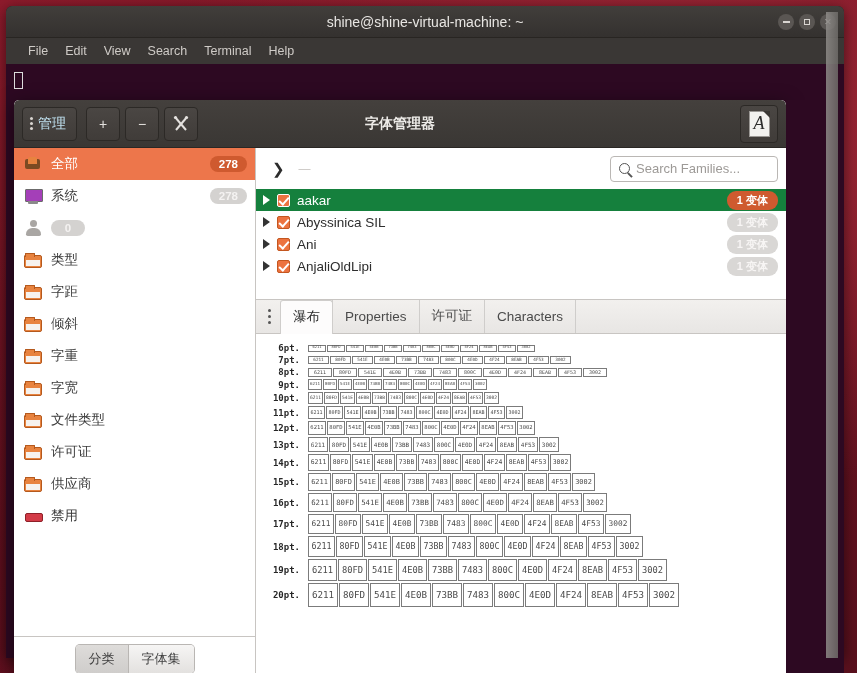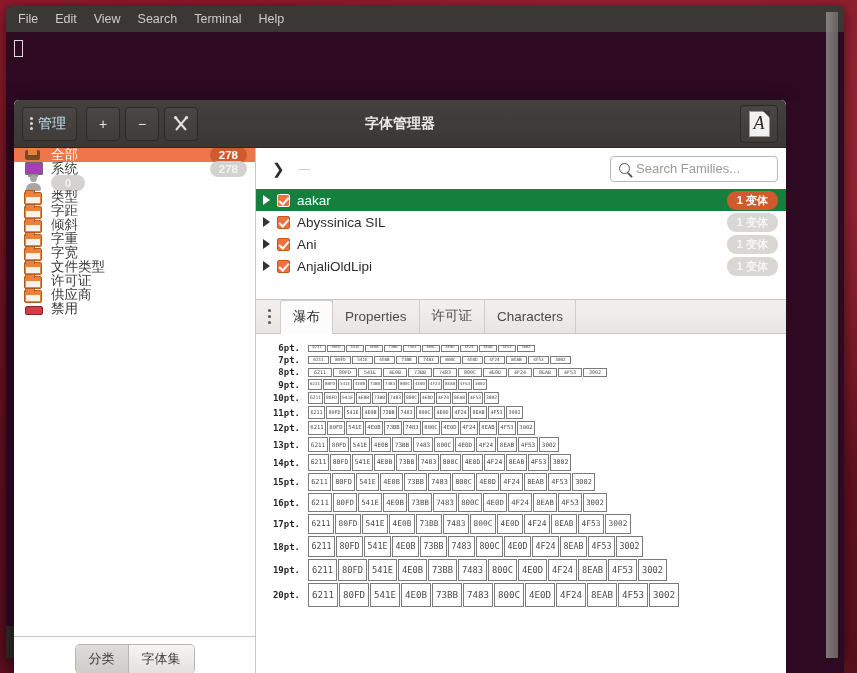--- a/index.html
+++ b/index.html
@@ -37,21 +37,21 @@
   .win-btns { position: absolute; right: 8px; top: 8px; display: flex; gap: 5px; }
   .win-btn {
     width: 16px; height: 16px; border-radius: 50%;
     background: #5a5653; display: flex; align-items: center;
     justify-content: center; color: #d9d5d1; font-size: 9px; line-height: 1;
   }
   .win-btn .bar { width: 7px; height: 1.5px; background: #d9d5d1; }
   .win-btn .sq { width: 6px; height: 6px; border: 1.5px solid #d9d5d1; }
   #terminal-menubar {
     height: 26px; background: #3a3735; display: flex; align-items: center;
-    padding-left: 12px; gap: 17px;
+    padding-left: 22px; gap: 17px;
   }
   #terminal-menubar span { color: #cfcbc7; font-size: 12.5px; }
   #terminal-body {
     background: #2d0922; height: calc(100% - 58px);
     padding: 6px 8px 0 8px;
     font-family: "DejaVu Sans Mono", "Liberation Mono", monospace;
     font-size: 14.5px;
   }
   #prompt-line { white-space: pre; line-height: 1.35; }
   .p-user { color: #4ee24e; font-weight: bold; }
@@ -110,21 +110,21 @@
 
   #fm-body { flex: 1; display: flex; min-height: 0; background: #fff; }
 
   
   #fm-sidebar {
     width: 242px; flex: 0 0 242px; background: #fff;
     display: flex; flex-direction: column; border-right: 1px solid #c8c5c2;
   }
   #category-list { flex: 1; overflow: hidden; }
   .cat-row {
-    height: 14px; display: flex; align-items: center;
+    height: 32px; display: flex; align-items: center;
     padding: 0 8px 0 10px; gap: 9px; font-size: 13.5px; color: #3b3b3b;
   }
   .cat-row.selected { background: #ed764b; color: #fff; }
   .cat-label { flex: 1; white-space: nowrap; overflow: hidden; }
   .cat-badge {
     min-width: 34px; text-align: center; border-radius: 9px;
     background: #d4d2d0; color: #f4f2f1; font-size: 11.5px;
     padding: 2px 9px; font-weight: bold;
   }
   .cat-row.selected .cat-badge { background: #cf5a2f; color: #fff; }
@@ -281,20 +281,32 @@
     position: absolute; left: 826px; top: 12px; width: 12px; height: 646px;
     background: linear-gradient(90deg,#8f8c89,#6f6c69);
     opacity: .85;
   }
 </style>
 </head>
 <body>
 
 <div id="terminal-window">
 
+  <div id="terminal-titlebar">
+    <div id="terminal-title">shine@shine-virtual-machine: ~</div>
+    <div class="win-btns">
+      <div class="win-btn">
+          <span class="bar"></span>
+        </div>
+      <div class="win-btn">
+          <span class="sq"></span>
+        </div>
+      <div class="win-btn">✕</div>
+    </div>
+  </div>
 
   <div id="terminal-menubar">
     <span>File</span>
     <span>Edit</span>
     <span>View</span>
     <span>Search</span>
     <span>Terminal</span>
     <span>Help</span>
   </div>
 

